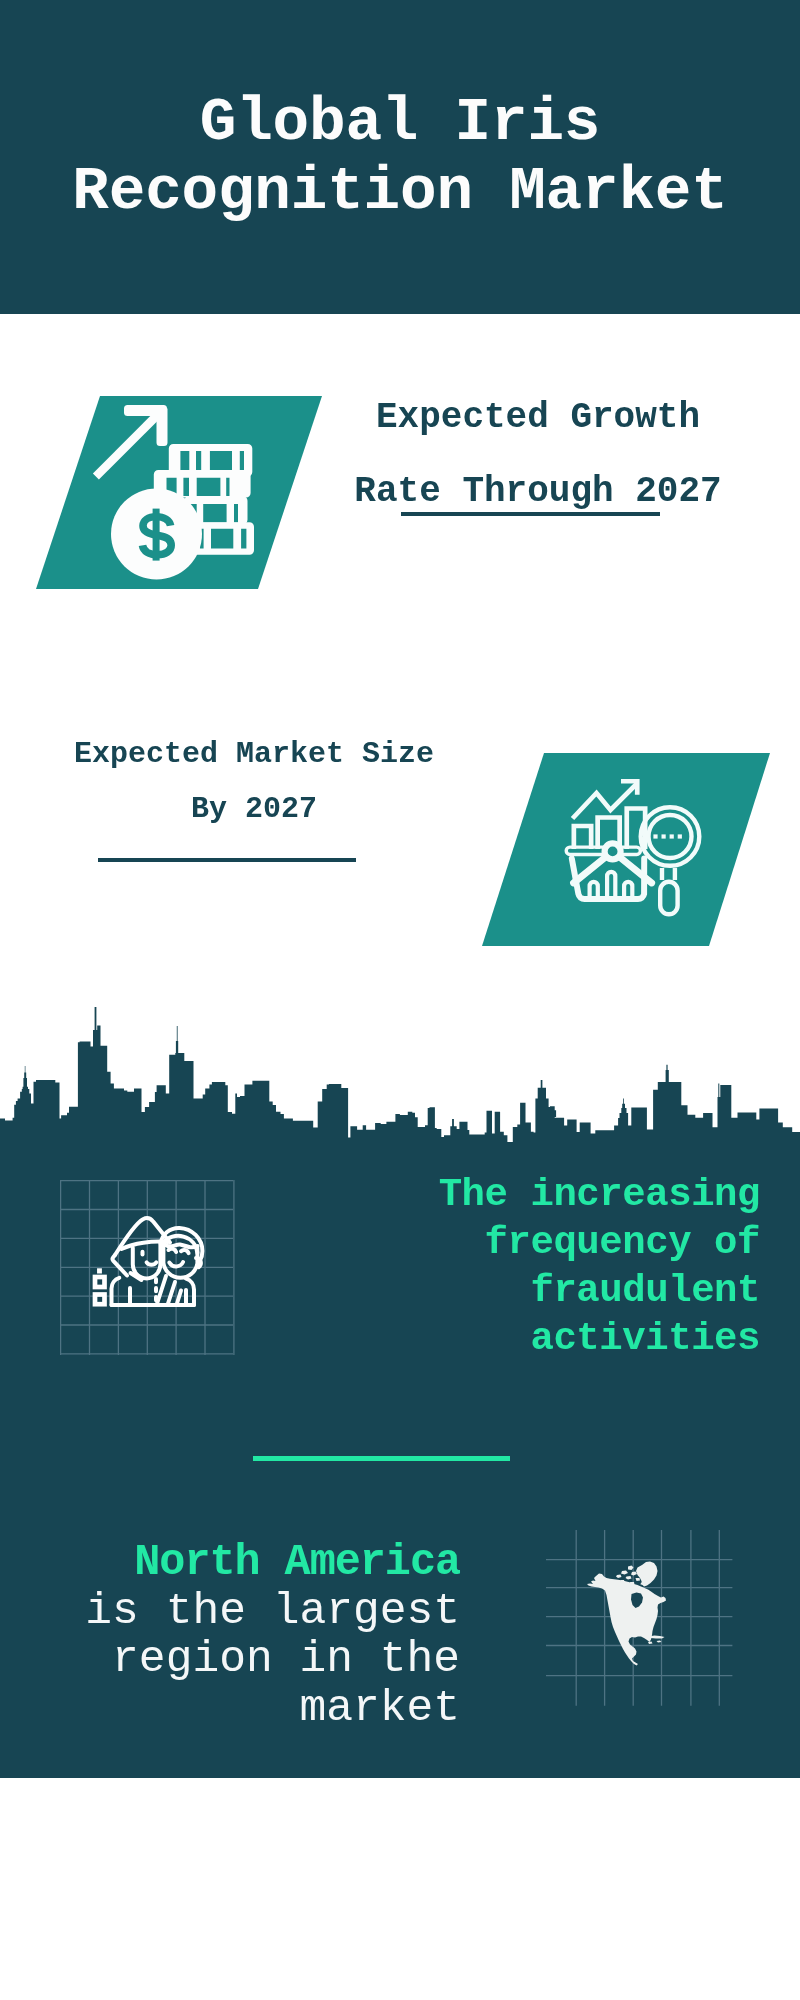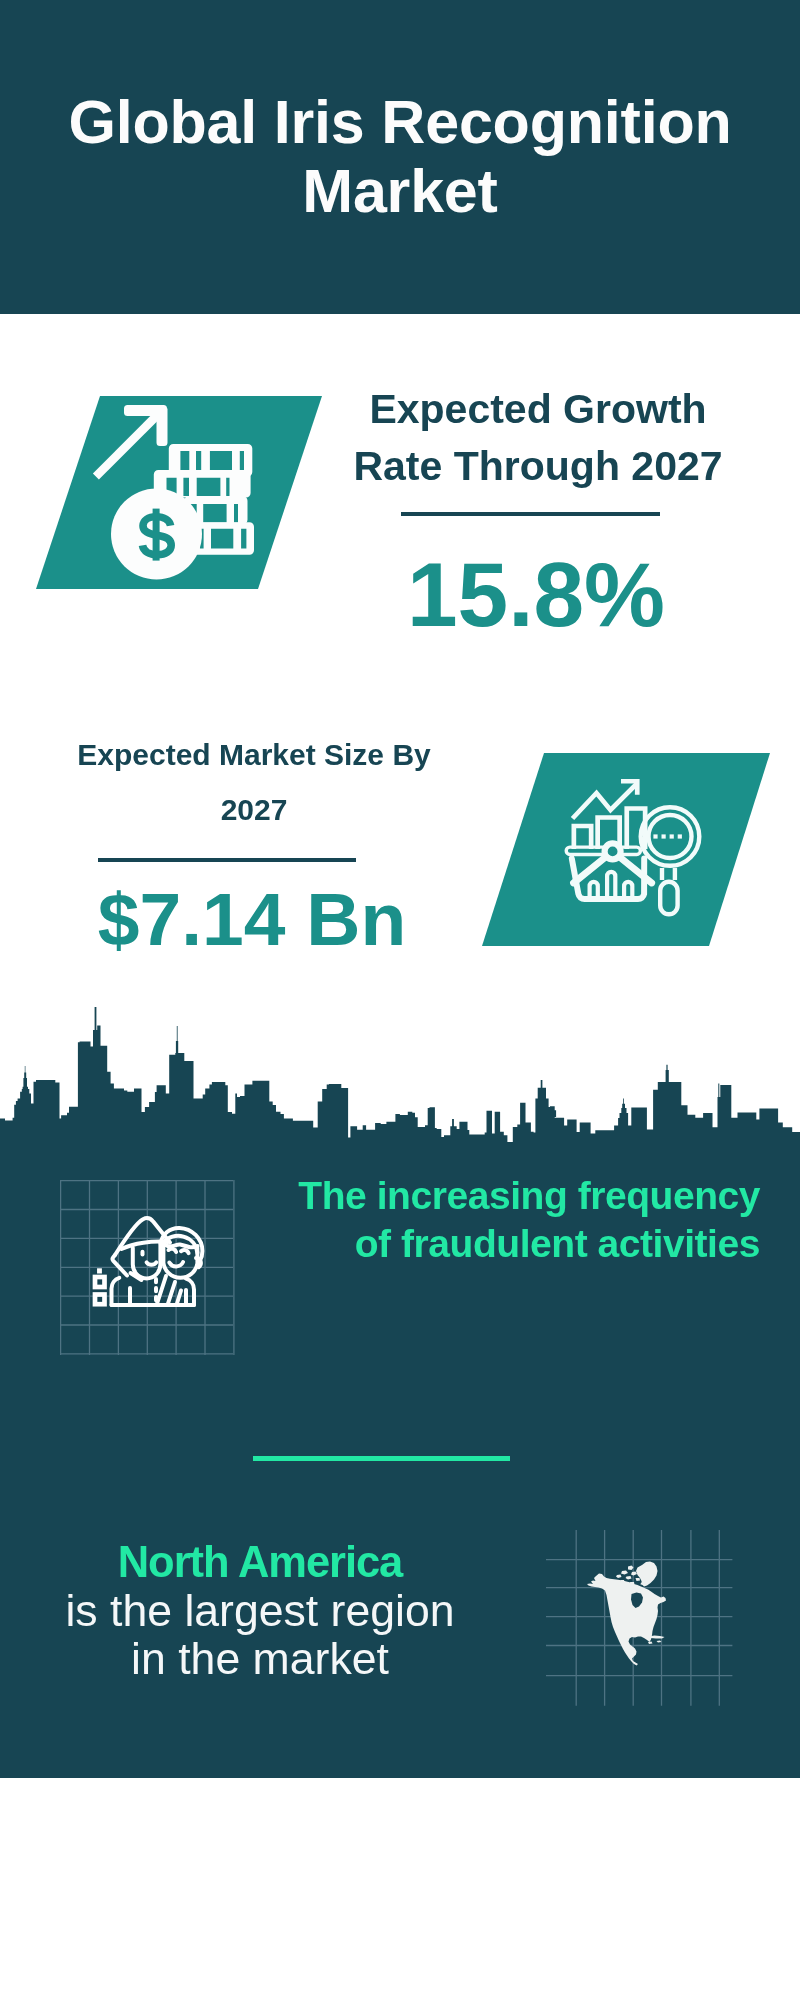--- a/index.html
+++ b/index.html
@@ -1,43 +1,43 @@
 <!DOCTYPE html>
 <html><head>
 <meta charset="utf-8">
 <style>
   html,body{margin:0;padding:0;}
   body{width:800px;height:2000px;background:#ffffff;font-family:"Liberation Sans",sans-serif;overflow:hidden;}
-  .page{position:relative;width:800px;height:1551px;}
+  .page{position:relative;width:800px;height:1551px;font-family:Liberation Mono, monospace;}
   
   .header{position:absolute;left:0;top:0;width:800px;height:314px;background:#174553;}
   .header h1{position:absolute;left:60px;top:88px;width:680px;margin:0;text-align:center;color:#fcfcfc;font-size:61px;line-height:69px;font-weight:bold;letter-spacing:-0.2px;}
   
   .white{position:absolute;left:0;top:314px;width:800px;height:700px;background:#fff;}
   .para{position:absolute;background:#1b908a;}
   .para1{left:36px;top:396px;width:286px;height:193px;clip-path:polygon(64px 0,286px 0,222px 193px,0 193px);}
   .para2{left:482px;top:753px;width:288px;height:193px;clip-path:polygon(62px 0,288px 0,227px 193px,0 193px);}
   .icon-money{position:absolute;left:85px;top:393px;width:200px;height:200px;}
   .icon-market{position:absolute;left:555px;top:770px;width:160px;height:160px;}
   .stat-title{position:absolute;color:#174553;font-weight:bold;font-size:38px;line-height:56px;text-align:center;}
   .stat-rule{position:absolute;height:4px;background:#174553;}
   .stat-value{position:absolute;color:#1b908a;font-weight:bold;font-size:91px;line-height:96px;text-align:center;white-space:nowrap;}
-  .t1{left:338px;top:381px;width:400px;font-size:41px;line-height:57px;}
+  .t1{left:338px;top:381px;width:400px;font-size:36px;line-height:74px;}
   .r1{left:401px;top:512px;width:259px;}
   .v1{left:336px;top:547px;width:400px;}
   .t2{left:54px;top:727px;width:400px;font-size:30px;line-height:55px;}
   .r2{left:98px;top:858px;width:258px;}
   .v2{left:52px;top:880px;width:400px;font-size:75px;line-height:78px;}
   
   .dark{position:absolute;left:0;top:1142px;width:800px;height:636px;background:#174553;}
   .skyline{position:absolute;left:0;top:1000px;width:800px;height:160px;}
   .grid1{position:absolute;left:60px;top:1180px;width:175px;height:175px;}
   .icon-fraud{position:absolute;left:108px;top:1212px;width:110px;height:100px;overflow:visible;}
   .insight1{position:absolute;left:280px;top:1172px;width:480px;text-align:right;}
-  .insight2{position:absolute;left:60px;top:1539px;width:400px;text-align:center;}
+  .insight2{position:absolute;left:60px;top:1539px;width:400px;text-align:right;}
   .insight1 .hl,.insight2 .hl{display:block;color:#22e8a4;font-weight:bold;}
   .insight1 .hl{font-size:39px;line-height:47.9px;letter-spacing:-0.45px;}
   .insight2 .hl{font-size:43.5px;line-height:47.5px;letter-spacing:-1.05px;}
   .insight1 .rst,.insight2 .rst{display:block;color:#f4f7f8;font-weight:normal;letter-spacing:0px;}
   .insight1 .rst{font-size:40px;line-height:47.9px;}
   .insight2 .rst{font-size:44.6px;line-height:48.5px;}
   .mid-rule{position:absolute;left:253px;top:1456px;width:257px;height:5px;background:#22e8a4;}
   .grid2{position:absolute;left:545.7px;top:1529.7px;width:190px;height:180px;}
   .namap{position:absolute;left:585px;top:1558px;width:90px;height:112px;}
 </style>
@@ -63,25 +63,23 @@
       <path d="M108.0 129.2 h56.5 a4.5 4.5 0 0 1 4.5 4.5 v23.5 a4.5 4.5 0 0 1 -4.5 4.5 h-56.5 a4.5 4.5 0 0 1 -4.5 -4.5 v-23.5 a4.5 4.5 0 0 1 4.5 -4.5 z M114.9 135.8 v19.6 h3.7 v-19.6 z M126.0 135.8 v19.6 h22.3 v-19.6 z M156.1 135.8 v19.6 h5.3 v-19.6 z" fill-rule="evenodd"></path>
       <circle cx="71.5" cy="141.0" r="45.5"></circle>
       <g transform="translate(53,115.6)">
           <rect x="14.6" y="0" width="7.0" height="52" fill="#1b908a"></rect>
           <path d="M32.6 17.0 C31.6 11.6 26.2 8.2 18.2 8.2 C10.2 8.2 5.0 11.8 5.0 17.2 C5.0 21.8 8.4 24.6 16.2 26.1 L22.6 27.3 C29.8 28.7 33.2 31.6 33.2 36.6 C33.2 42.4 27.6 46.2 19.4 46.2 C11.2 46.2 5.4 42.6 4.5 36.8" fill="none" stroke="#1b908a" stroke-width="7.6" stroke-linecap="butt"></path>
         </g>
     </g>
   </svg>
   <div class="stat-title t1">Expected Growth Rate Through 2027</div>
   <div class="stat-rule r1"></div>
-  <div class="stat-value v1">15.8%</div>
 
   <div class="stat-title t2">Expected Market Size By 2027</div>
   <div class="stat-rule r2"></div>
-  <div class="stat-value v2">$7.14 Bn</div>
   <div class="para para2"></div>
 
   <div class="dark"></div>
   <svg class="skyline" viewBox="0 1000 800 160" preserveAspectRatio="none">
     <path d="M 0.0,1160.0 L 0.0,1118.6 L 5.0,1118.6 L 5.0,1120.6 L 12.6,1120.6 L 12.6,1117.7 L 14.2,1117.7 L 14.2,1104.8 L 15.9,1104.8 L 15.9,1101.0 L 17.6,1101.0 L 17.6,1098.4 L 20.1,1098.4 L 20.1,1091.7 L 21.8,1091.7 L 21.8,1089.0 L 22.6,1089.0 L 22.6,1086.7 L 23.4,1086.7 L 23.4,1078.0 L 24.2,1078.0 L 24.2,1072.5 L 24.8,1072.5 L 24.8,1066.0 L 25.4,1066.0 L 25.4,1072.5 L 26.2,1072.5 L 26.2,1078.0 L 27.0,1078.0 L 27.0,1086.7 L 28.0,1086.7 L 28.0,1089.0 L 29.3,1089.0 L 29.3,1093.4 L 31.0,1093.4 L 31.0,1103.5 L 33.5,1103.5 L 33.5,1081.7 L 36.0,1081.7 L 36.0,1080.0 L 55.3,1080.0 L 55.3,1082.5 L 59.5,1082.5 L 59.5,1118.6 L 61.1,1118.6 L 61.1,1115.2 L 67.0,1115.2 L 67.0,1112.7 L 69.0,1112.7 L 69.0,1106.8 L 77.9,1106.8 L 77.9,1042.3 L 79.6,1042.3 L 79.6,1041.5 L 90.5,1041.5 L 90.5,1046.5 L 93.0,1046.5 L 93.0,1030.0 L 94.6,1030.0 L 94.6,1007.0 L 96.4,1007.0 L 96.4,1030.0 L 97.2,1030.0 L 97.2,1025.6 L 100.5,1025.6 L 100.5,1045.7 L 107.2,1045.7 L 107.2,1071.7 L 110.6,1071.7 L 110.6,1083.4 L 113.9,1083.4 L 113.9,1088.4 L 124.0,1088.4 L 124.0,1090.4 L 127.3,1090.4 L 127.3,1091.7 L 134.0,1091.7 L 134.0,1088.6 L 141.5,1088.6 L 141.5,1112.0 L 144.9,1112.0 L 144.9,1107.0 L 149.1,1107.0 L 149.1,1102.0 L 154.9,1102.0 L 154.9,1091.9 L 156.6,1091.9 L 156.6,1085.2 L 165.8,1085.2 L 165.8,1093.6 L 169.2,1093.6 L 169.2,1054.7 L 175.3,1054.7 L 175.3,1053.0 L 175.9,1053.0 L 175.9,1041.0 L 176.8,1041.0 L 176.8,1026.0 L 177.6,1026.0 L 177.6,1041.0 L 178.2,1041.0 L 178.2,1053.0 L 184.3,1053.0 L 184.3,1060.9 L 193.5,1060.9 L 193.5,1098.6 L 202.7,1098.6 L 202.7,1094.4 L 205.2,1094.4 L 205.2,1088.6 L 209.4,1088.6 L 209.4,1084.4 L 211.9,1084.4 L 211.9,1081.9 L 225.3,1081.9 L 225.3,1085.2 L 227.8,1085.2 L 227.8,1112.0 L 232.0,1112.0 L 232.0,1113.7 L 235.3,1113.7 L 235.3,1093.6 L 237.0,1093.6 L 237.0,1097.0 L 240.0,1097.0 L 240.0,1095.9 L 244.5,1095.9 L 244.5,1084.6 L 252.4,1084.6 L 252.4,1080.8 L 269.3,1080.8 L 269.3,1101.5 L 272.7,1101.5 L 272.7,1104.9 L 276.0,1104.9 L 276.0,1111.7 L 280.5,1111.7 L 280.5,1113.9 L 283.9,1113.9 L 283.9,1118.4 L 292.9,1118.4 L 292.9,1120.7 L 313.2,1120.7 L 313.2,1127.4 L 317.7,1127.4 L 317.7,1101.5 L 322.2,1101.5 L 322.2,1089.1 L 326.7,1089.1 L 326.7,1084.6 L 328.9,1084.6 L 328.9,1084.0 L 341.3,1084.0 L 341.3,1088.0 L 348.1,1088.0 L 348.1,1137.6 L 350.4,1137.6 L 350.4,1126.3 L 357.1,1126.3 L 357.1,1129.7 L 362.7,1129.7 L 362.7,1125.2 L 366.1,1125.2 L 366.1,1129.7 L 375.1,1129.7 L 375.1,1122.9 L 380.7,1122.9 L 380.7,1124.0 L 386.4,1124.0 L 386.4,1121.8 L 395.4,1121.8 L 395.4,1113.9 L 399.9,1113.9 L 399.9,1115.0 L 407.8,1115.0 L 407.8,1111.7 L 412.3,1111.7 L 412.3,1112.8 L 415.0,1112.8 L 415.0,1117.2 L 417.7,1117.2 L 417.7,1127.1 L 425.0,1127.1 L 425.0,1125.3 L 427.7,1125.3 L 427.7,1108.1 L 429.5,1108.1 L 429.5,1107.2 L 434.9,1107.2 L 434.9,1128.0 L 436.7,1128.0 L 436.7,1128.9 L 441.3,1128.9 L 441.3,1137.1 L 444.0,1137.1 L 444.0,1135.3 L 450.3,1135.3 L 450.3,1126.2 L 452.1,1126.2 L 452.1,1119.0 L 453.9,1119.0 L 453.9,1126.2 L 456.7,1126.2 L 456.7,1128.9 L 459.4,1128.9 L 459.4,1121.7 L 467.5,1121.7 L 467.5,1129.9 L 469.3,1129.9 L 469.3,1134.4 L 484.7,1134.4 L 484.7,1132.6 L 486.5,1132.6 L 486.5,1110.8 L 492.0,1110.8 L 492.0,1133.5 L 494.7,1133.5 L 494.7,1111.7 L 500.1,1111.7 L 500.1,1131.7 L 503.8,1131.7 L 503.8,1135.3 L 507.4,1135.3 L 507.4,1142.5 L 512.8,1142.5 L 512.8,1127.1 L 517.3,1127.1 L 517.3,1124.4 L 520.1,1124.4 L 520.1,1102.7 L 525.5,1102.7 L 525.5,1122.6 L 530.9,1122.6 L 530.9,1131.7 L 533.6,1131.7 L 533.6,1132.6 L 535.4,1132.6 L 535.4,1098.6 L 537.7,1098.6 L 537.7,1087.7 L 540.7,1087.7 L 540.7,1080.1 L 542.4,1080.1 L 542.4,1087.7 L 546.0,1087.7 L 546.0,1098.6 L 548.6,1098.6 L 548.6,1107.0 L 551.9,1107.0 L 551.9,1110.3 L 556.1,1110.3 L 556.1,1117.0 L 550.0,1117.0 L 550.0,1106.3 L 554.7,1106.3 L 554.7,1117.8 L 564.1,1117.8 L 564.1,1125.6 L 567.2,1125.6 L 567.2,1119.4 L 576.6,1119.4 L 576.6,1131.9 L 579.7,1131.9 L 579.7,1122.5 L 590.6,1122.5 L 590.6,1133.4 L 595.3,1133.4 L 595.3,1130.3 L 614.1,1130.3 L 614.1,1125.6 L 618.1,1125.6 L 618.1,1118.0 L 619.5,1118.0 L 619.5,1113.1 L 621.3,1113.1 L 621.3,1108.0 L 622.2,1108.0 L 622.2,1103.8 L 623.0,1103.8 L 623.0,1098.5 L 623.8,1098.5 L 623.8,1103.8 L 625.0,1103.8 L 625.0,1108.0 L 626.5,1108.0 L 626.5,1113.1 L 628.1,1113.1 L 628.1,1125.6 L 631.3,1125.6 L 631.3,1107.5 L 646.9,1107.5 L 646.9,1129.4 L 653.1,1129.4 L 653.1,1089.7 L 657.8,1089.7 L 657.8,1081.9 L 665.6,1081.9 L 665.6,1070.0 L 666.4,1070.0 L 666.4,1064.7 L 667.6,1064.7 L 667.6,1070.0 L 668.8,1070.0 L 668.8,1081.9 L 681.3,1081.9 L 681.3,1105.3 L 687.5,1105.3 L 687.5,1114.7 L 695.3,1114.7 L 695.3,1117.8 L 703.1,1117.8 L 703.1,1113.1 L 712.5,1113.1 L 712.5,1127.2 L 717.5,1127.2 L 717.5,1097.0 L 718.3,1097.0 L 718.3,1083.4 L 719.3,1083.4 L 719.3,1097.0 L 720.3,1097.0 L 720.3,1085.0 L 731.3,1085.0 L 731.3,1117.8 L 737.5,1117.8 L 737.5,1112.5 L 756.3,1112.5 L 756.3,1119.4 L 759.4,1119.4 L 759.4,1108.4 L 778.1,1108.4 L 778.1,1122.5 L 782.8,1122.5 L 782.8,1127.2 L 792.2,1127.2 L 792.2,1131.9 L 800.0,1131.9 L 800.0,1131.9 L 800.0,1131.9 L 800.0,1160.0 Z" fill="#174553"></path>
   </svg>
 
   <svg class="grid1" viewBox="0 0 175 175">
     <g stroke="#4e7383" stroke-width="1.3" fill="none">
       <path d="M0 0.6 H173 M0 29.5 H173 M0 58.4 H173 M0 87.3 H173 M0 116.1 H173 M0 145 H173 M0 173.9 H173"></path>

